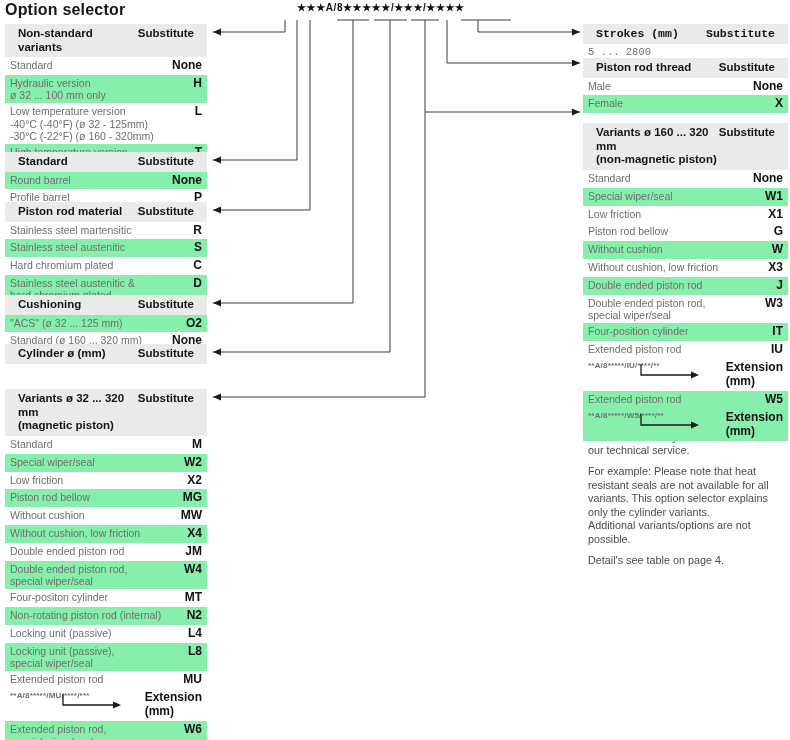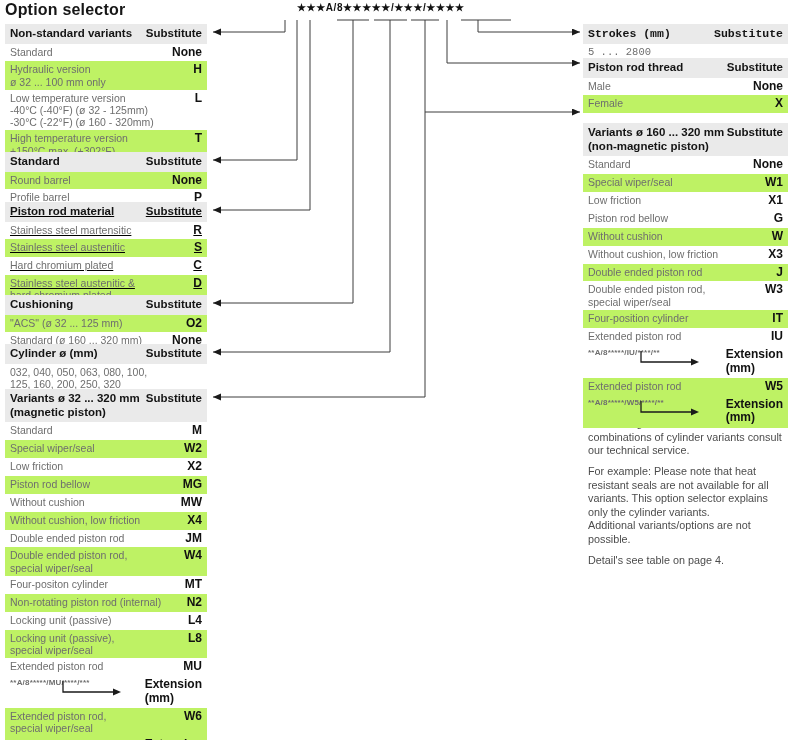--- a/index.html
+++ b/index.html
@@ -5,26 +5,26 @@
   html,body{margin:0;padding:0;background:#fff;}
   .canvas{position:relative;width:790px;height:740px;background:#fff;overflow:hidden;
           font-family:"Liberation Sans",sans-serif;-webkit-font-smoothing:antialiased;}
   .page-title{position:absolute;left:5px;top:1px;font-size:16px;font-weight:bold;color:#161616;letter-spacing:.2px;}
   .part-number{position:absolute;left:297px;top:2px;font-size:10px;font-weight:bold;color:#111;letter-spacing:.6px;white-space:nowrap;}
   .col{position:absolute;top:0;height:740px;}
   .col-left{left:5px;width:202px;}
   .col-right{left:583px;width:205px;}
   .section{position:absolute;left:0;width:100%;}
   .hdr{display:flex;justify-content:space-between;align-items:flex-start;background:#eaeaea;
-       padding:3px 5px;font-size:11.5px;font-weight:bold;color:#141414;line-height:1.18;}
+       padding:3px 13px;font-size:11.5px;font-weight:bold;color:#141414;line-height:1.18;}
   .hdr-t{white-space:pre-line;}
   .hdr-s{margin-left:0;white-space:nowrap;}
   .row{display:flex;justify-content:space-between;align-items:flex-start;
        padding:2px 5px;font-size:10.5px;line-height:1.16;}
-  .row.shade{background:#bef264;}
+  .row.shade{background:#86efac;}
   .lbl{color:#6e6e6e;white-space:pre-line;padding-right:6px;}
   .code{font-weight:bold;color:#111;font-size:12px;text-align:left;white-space:pre-line;flex:0 0 auto;}
   .row.ext{position:relative;min-height:28px;}
   .row.ext .lbl{font-size:8px;font-weight:bold;color:#6e6e6e;letter-spacing:.2px;}
   .elbow{position:absolute;left:56px;top:5px;}
   .notes{position:absolute;left:5px;width:196px;font-size:10.8px;color:#4c4c4c;line-height:1.26;}
   .notes p{margin:0 0 7px;white-space:pre-line;}
   .overlay{position:absolute;left:0;top:0;pointer-events:none;}
 </style>
 </head>
@@ -95,21 +95,21 @@
         </div>
         <div class="row shade">
           <span class="lbl">Round barrel</span>
           <span class="code">None</span>
         </div>
         <div class="row">
           <span class="lbl">Profile barrel</span>
           <span class="code">P</span>
         </div>
       </div>
-      <div class="section" style="top: 202px; text-decoration: underline;">
+      <div class="section" style="top: 202px;">
         <div class="hdr">
           <span class="hdr-t">Piston rod material</span>
           <span class="hdr-s">Substitute</span>
         </div>
         <div class="row">
           <span class="lbl">Stainless steel martensitic</span>
           <span class="code">R</span>
         </div>
         <div class="row shade">
           <span class="lbl">Stainless steel austenitic</span>
@@ -136,25 +136,20 @@
         </div>
         <div class="row">
           <span class="lbl">Standard (ø 160 ... 320 mm)</span>
           <span class="code">None</span>
         </div>
       </div>
       <div class="section" style="top: 344px;">
         <div class="hdr">
           <span class="hdr-t">Cylinder ø (mm)</span>
           <span class="hdr-s">Substitute</span>
-        </div>
-        <div class="row">
-          <span class="lbl">032, 040, 050, 063, 080, 100,
-125, 160, 200, 250, 320</span>
-          <span class="code"></span>
         </div>
       </div>
       <div class="section" style="top: 389px;">
         <div class="hdr">
           <span class="hdr-t">Variants ø 32 ... 320 mm
 (magnetic piston)</span>
           <span class="hdr-s">Substitute</span>
         </div>
         <div class="row">
           <span class="lbl">Standard</span>

